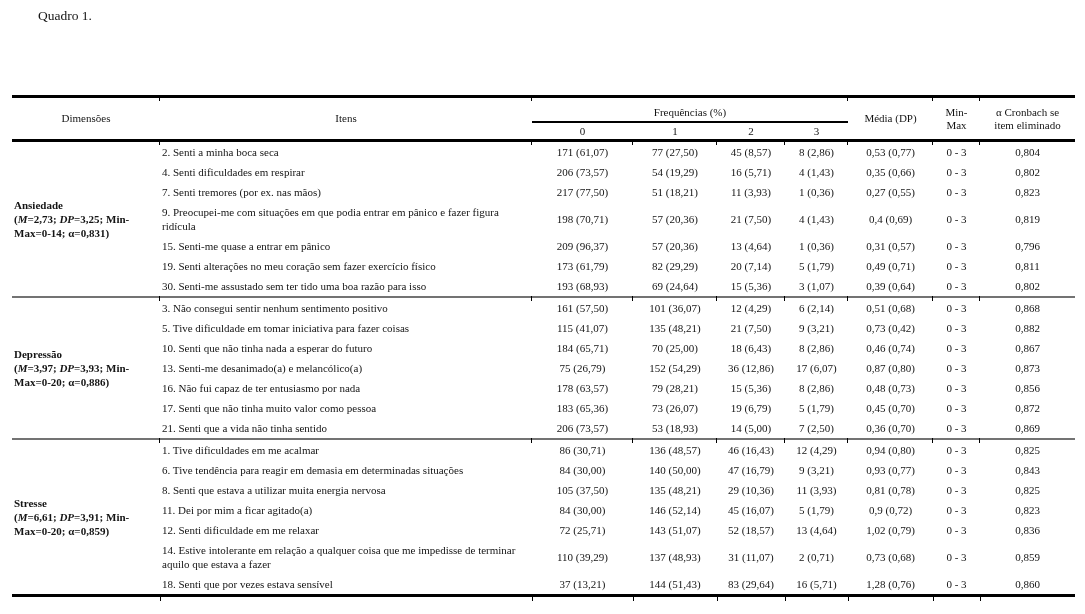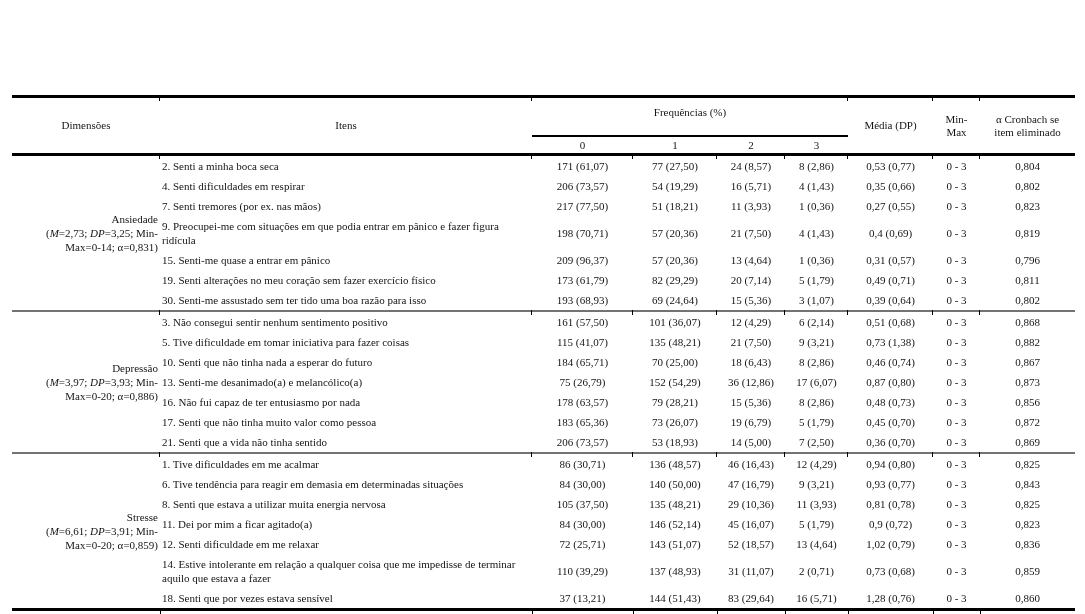--- a/index.html
+++ b/index.html
@@ -26,28 +26,28 @@
     border-bottom: 3px solid #000;
     font-size: 11px;
   }
   th, td { font-weight: normal; padding: 0; color: #141414; }
 
   
   thead th { vertical-align: middle; text-align: center; line-height: 13px; }
   thead tr.hrow1 th { height: 21px; }
   thead tr.hrow2 th { height: 16px; }
   th.hb { border-bottom: 3px solid #000; }
-  th.freq-h { border-bottom: 2px solid #000; height: 19px; vertical-align: bottom; padding-bottom: 16px; }
+  th.freq-h { border-bottom: 2px solid #000; height: 19px; vertical-align: bottom; padding-bottom: 2px; }
   th.two-line div { line-height: 13px; }
 
   
   tbody td { vertical-align: middle; line-height: 14px; }
   td.item { text-align: left; padding: 3px 4px 3px 2px; }
   td.num { text-align: center; padding: 3px 0; }
-  td.dim-cell { text-align: right; vertical-align: middle; padding: 2px 2px; }
+  td.dim-cell { text-align: left; vertical-align: middle; padding: 2px 2px; font-weight: bold; }
   .dim-name, .dim-stats { line-height: 14px; }
   .dim-stats em { font-style: italic; }
 
   
   tbody.group tr:first-child td { border-top: 2px solid #737373; }
 
   
   thead tr.hrow1 th, tbody.group tr:first-child td { position: relative; }
   thead tr.hrow1 th::before, tbody.group tr:first-child td::before {
     content: ""; position: absolute; left: -1px; top: -2px;
@@ -55,20 +55,21 @@
   }
   th.dim-h::before, td.dim-cell::before { display: none; }
   .btick { position: absolute; bottom: -4px; width: 1px; height: 4px; background: #000; }
 </style>
 </head>
 <body>
 
 <div class="page">
 
   <div class="title-block">
+    <div class="table-number">Quadro 1.</div>
   </div>
 
   <div class="table-wrap">
     <table class="results" id="results-table">
       <colgroup>
         <col style="width:148px">
           <col style="width:372px">
         <col style="width:101px">
           <col style="width:84px">
           <col style="width:68px">
@@ -102,21 +103,21 @@
     <tbody class="group">
           <tr>
             <td class="dim-cell" rowspan="7">
               <div class="dim-name">Ansiedade</div>
               <div class="dim-stats">(<em>M</em>=2,73; <em>DP</em>=3,25; Min-</div>
               <div class="dim-stats">Max=0-14; α=0,831)</div>
             </td>
             <td class="item">2. Senti a minha boca seca</td>
             <td class="num">171 (61,07)</td>
             <td class="num">77 (27,50)</td>
-            <td class="num">24 (8,57)</td>
+            <td class="num">45 (8,57)</td>
             <td class="num">8 (2,86)</td>
             <td class="num">0,53 (0,77)</td>
             <td class="num">0 - 3</td>
             <td class="num">0,804</td>
           </tr>
           <tr>
             <td class="item">4. Senti dificuldades em respirar</td>
             <td class="num">206 (73,57)</td>
             <td class="num">54 (19,29)</td>
             <td class="num">16 (5,71)</td>
@@ -191,21 +192,21 @@
             <td class="num">0,51 (0,68)</td>
             <td class="num">0 - 3</td>
             <td class="num">0,868</td>
           </tr>
           <tr>
             <td class="item">5. Tive dificuldade em tomar iniciativa para fazer coisas</td>
             <td class="num">115 (41,07)</td>
             <td class="num">135 (48,21)</td>
             <td class="num">21 (7,50)</td>
             <td class="num">9 (3,21)</td>
-            <td class="num">0,73 (1,38)</td>
+            <td class="num">0,73 (0,42)</td>
             <td class="num">0 - 3</td>
             <td class="num">0,882</td>
           </tr>
           <tr>
             <td class="item">10. Senti que não tinha nada a esperar do futuro</td>
             <td class="num">184 (65,71)</td>
             <td class="num">70 (25,00)</td>
             <td class="num">18 (6,43)</td>
             <td class="num">8 (2,86)</td>
             <td class="num">0,46 (0,74)</td>

